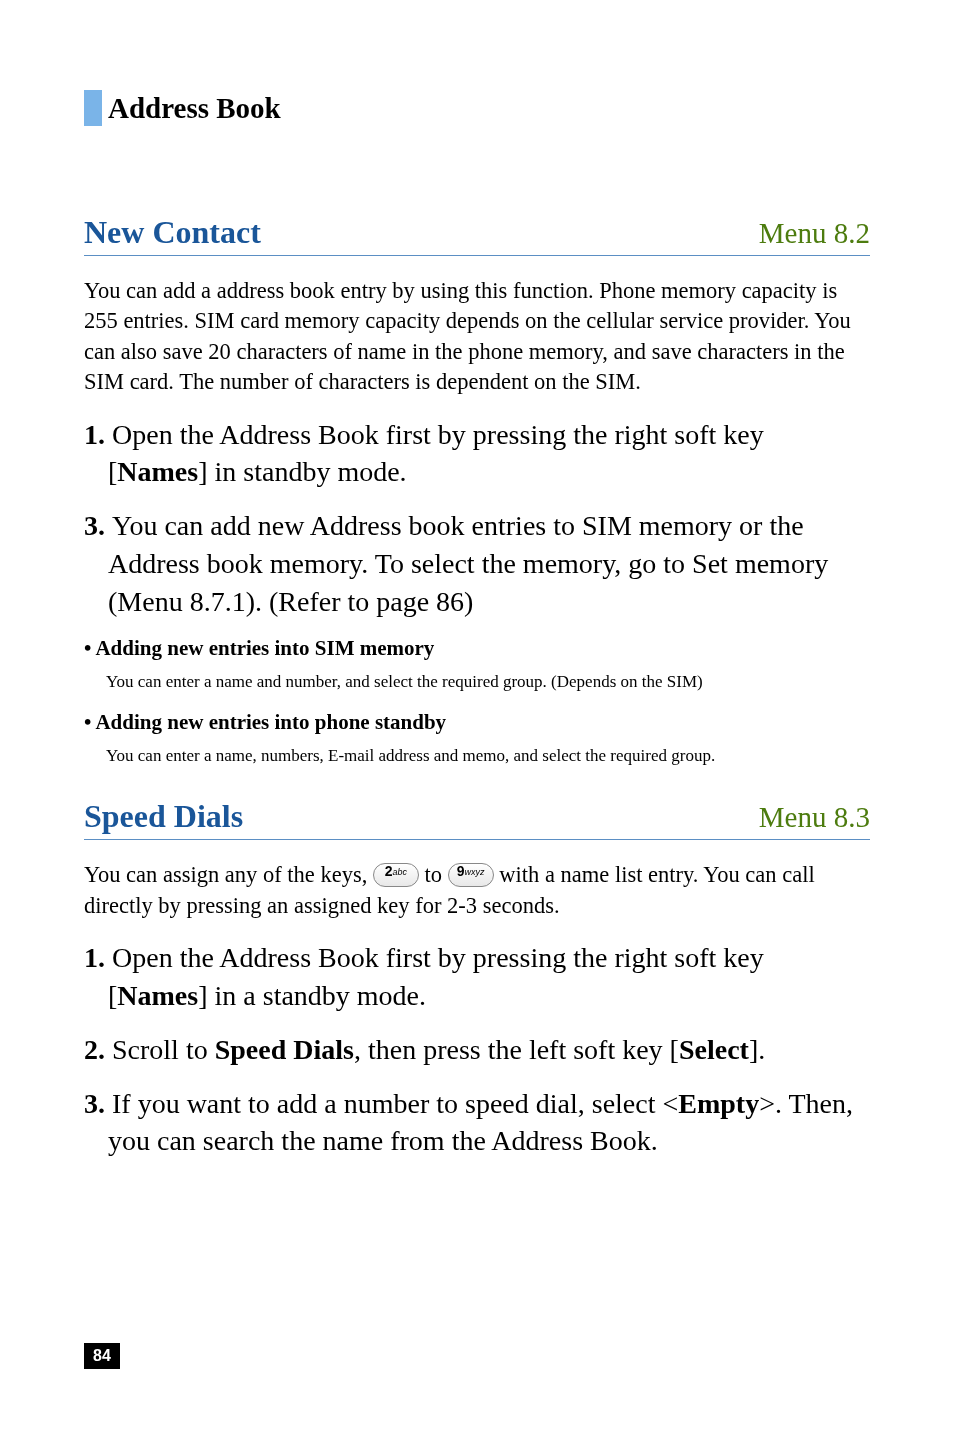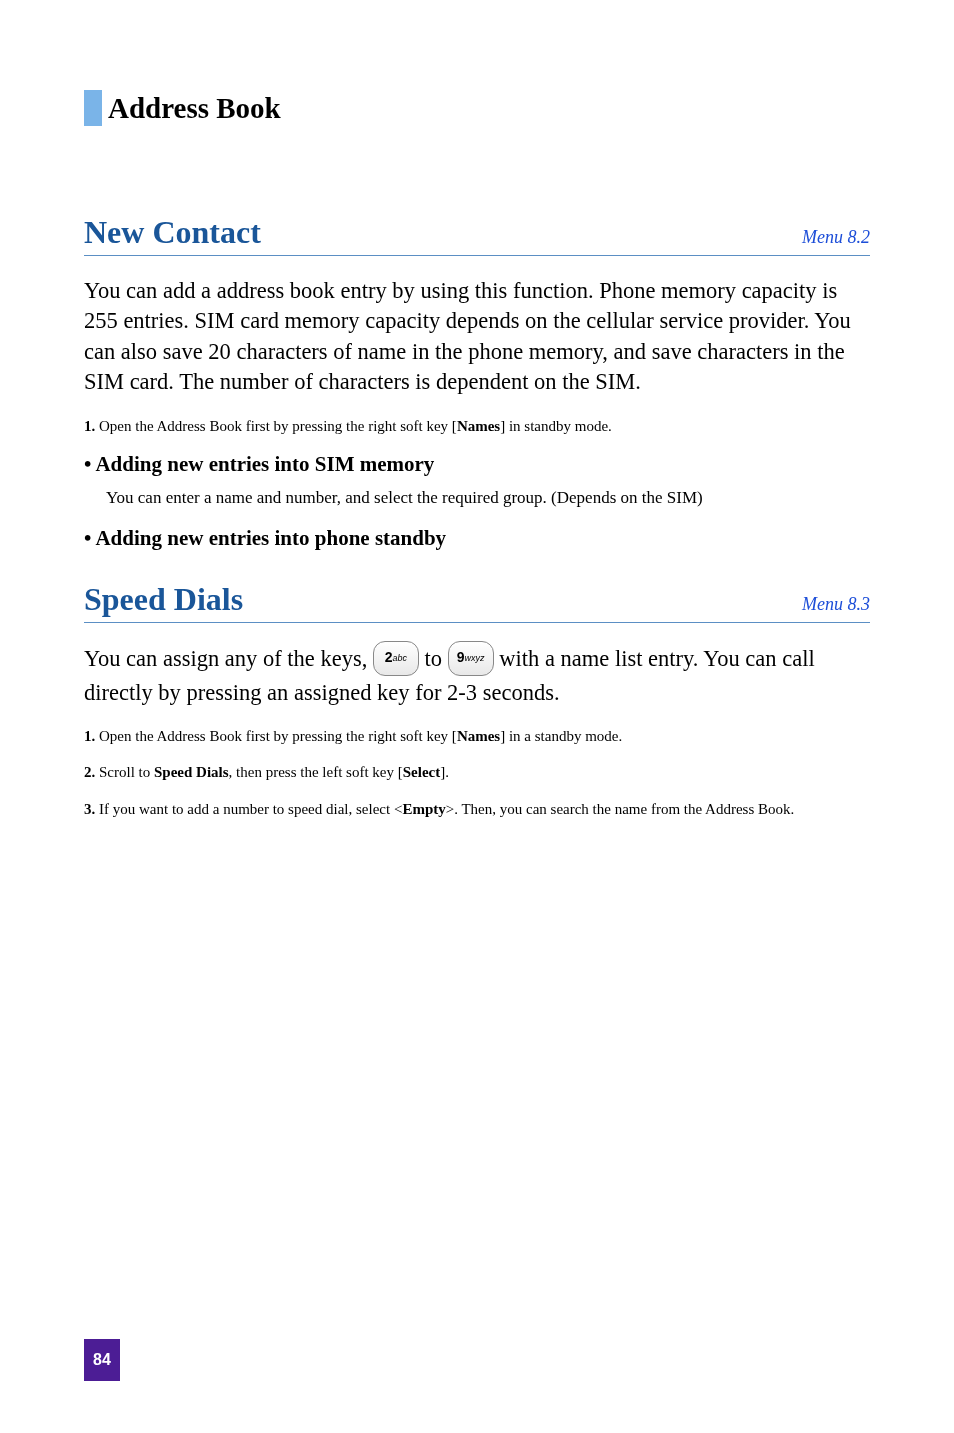--- a/index.html
+++ b/index.html
@@ -41,31 +41,30 @@
       border-bottom: 1px solid #5b8fc4;
       padding-bottom: 4px;
       margin-bottom: 20px;
     }
     .section-title {
       font-size: 32px;
       font-weight: bold;
       color: #1a5699;
     }
     .section-menu {
-      font-size: 18px;
-      font-style: italic;
-      color: #1d4ed8;
+      font-size: 29px;
+      color: #4d7c0f;
     }
     .body-text {
       font-size: 22.5px;
       line-height: 1.35;
       margin-bottom: 18px;
     }
     .list-item {
-      font-size: 15px;
+      font-size: 28px;
       line-height: 1.35;
       margin-bottom: 16px;
       padding-left: 24px;
       text-indent: -24px;
     }
     .list-item .num {
       font-weight: bold;
     }
     .bullet-heading {
       font-size: 21px;
@@ -74,50 +73,50 @@
     }
     .bullet-body {
       font-size: 17px;
       line-height: 1.35;
       margin-bottom: 16px;
       padding-left: 22px;
     }
     .key-icon {
       display: inline-block;
       width: 46px;
-      height: 35px;
+      height: 24px;
       border: 1px solid #888;
       border-radius: 12px;
       background: linear-gradient(to bottom, #fff, #e8e8e8);
       font-size: 13px;
       font-style: italic;
       font-family: Arial, sans-serif;
       text-align: center;
-      line-height: 30px;
+      line-height: 14px;
       vertical-align: middle;
       position: relative;
       top: -2px;
     }
     .key-icon .big {
       font-weight: bold;
       font-size: 14px;
       font-style: normal;
     }
     .key-icon .sm {
       font-size: 9px;
       position: relative;
       top: -1px;
     }
     .page-number {
       position: absolute;
-      bottom: 52px;
+      bottom: 64px;
       left: 84px;
       width: 36px;
-      height: 42px;
-      background: #4c1d95;
+      height: 26px;
+      background: #000000;
       color: #fff;
       font-family: Arial, sans-serif;
       font-weight: bold;
       font-size: 16px;
       display: flex;
       align-items: center;
       justify-content: center;
     }
     strong, b {
       font-weight: bold;
@@ -137,25 +136,29 @@
     <span class="section-menu">Menu 8.2</span>
   </div>
 
   <p class="body-text">You can add a address book entry by using this function. Phone memory capacity is 255 entries. SIM card memory capacity depends on the cellular service provider. You can also save 20 characters of name in the phone memory, and save characters in the SIM card. The number of characters is dependent on the SIM.</p>
 
   <p class="list-item">
     <span class="num">1. </span><span>Open the Address Book first by pressing the right soft key [</span><b>Names</b><span>] in standby mode.</span>
   </p>
 
 
+  <p class="list-item">
+    <span class="num">3. </span><span>You can add new Address book entries to SIM memory or the Address book memory. To select the memory, go to Set memory (Menu 8.7.1). (Refer to page 86)</span>
+  </p>
 
   <p class="bullet-heading">• Adding new entries into SIM memory</p>
   <p class="bullet-body">You can enter a name and number, and select the required group. (Depends on the SIM)</p>
 
   <p class="bullet-heading">• Adding new entries into phone standby</p>
+  <p class="bullet-body">You can enter a name, numbers, E-mail address and memo, and select the required group.</p>
 </div>
 
 <div class="section">
   <div class="section-header">
     <span class="section-title">Speed Dials</span>
     <span class="section-menu">Menu 8.3</span>
   </div>
 
   <p class="body-text">
     <span>You can assign any of the keys, </span><span class="key-icon"><span class="big">2</span><span class="sm">abc</span></span><span> to </span><span class="key-icon"><span class="big">9</span><span class="sm">wxyz</span></span><span> with a name list entry. You can call directly by pressing an assigned key for 2-3 seconds.</span>

